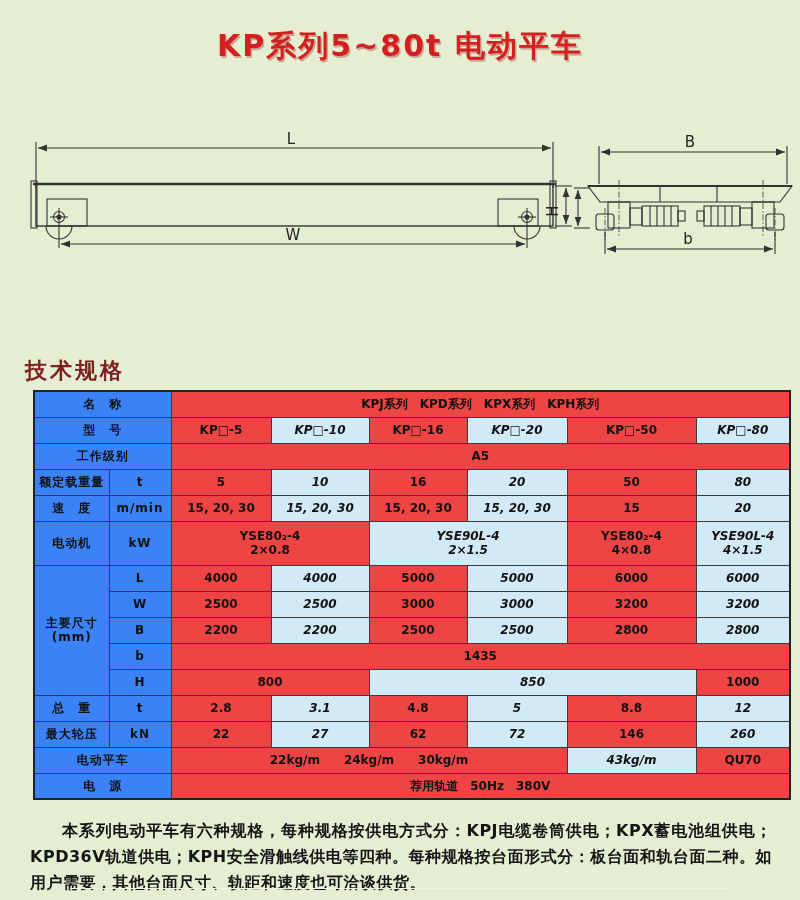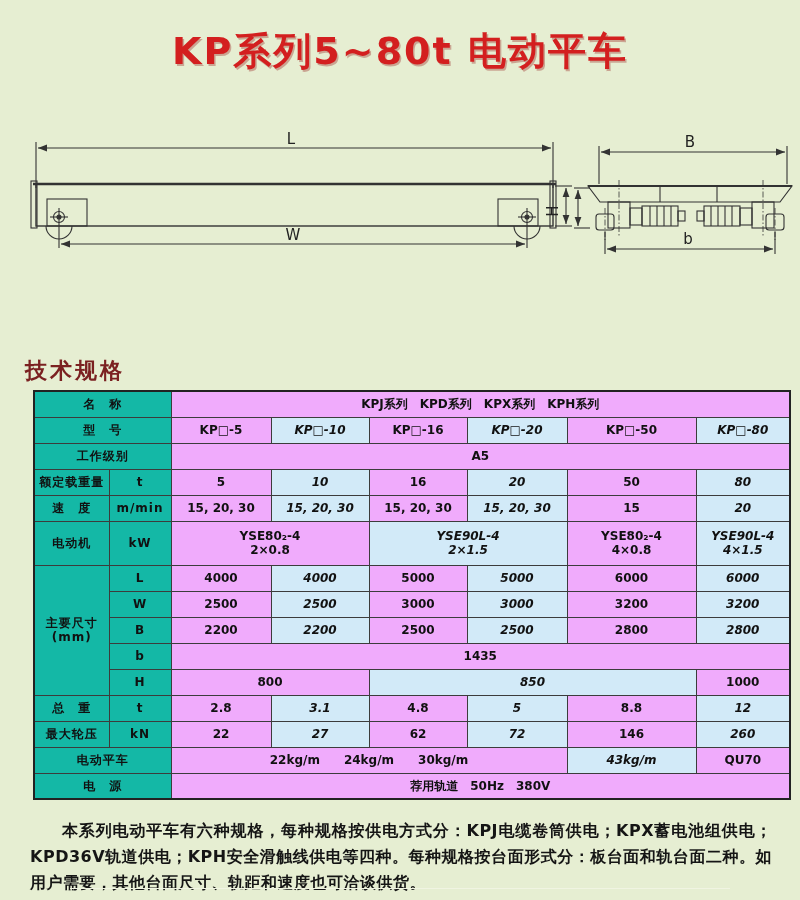--- a/index.html
+++ b/index.html
@@ -7,21 +7,21 @@
   body {
     position:relative;
     background:#e6eed2;
     font-family:"DejaVu Sans", sans-serif;
     color:#111;
     overflow:hidden;
   }
   .main-title {
     position:absolute; top:26px; left:0; width:100%;
     text-align:center;
-    font-size:38px; font-weight:bold; letter-spacing:2px;
+    font-size:30px; font-weight:bold; letter-spacing:2px;
     color:#d31f1f;
     text-shadow:1.5px 1.5px 0 rgba(150,30,30,.35);
   }
   .drawing { position:absolute; left:0; top:128px; width:800px; height:150px; }
   .drawing text { font-family:"DejaVu Sans", sans-serif; font-size:15px; fill:#222; }
   .section-title {
     position:absolute; left:25px; top:356px;
     font-size:22px; font-weight:bold; letter-spacing:3px;
     color:#7b2121;
   }
@@ -32,22 +32,22 @@
   }
   table.spec td {
     border:1px solid #3c3c3c;
     text-align:center; vertical-align:middle;
     padding:0 2px; line-height:1.2;
     overflow:hidden; white-space:nowrap;
   }
   table.spec { border:2px solid #222; }
   tr.r { height:26px; }
   tr.r-motor { height:44px; }
-  td.lab { background:#14b8a6; letter-spacing:1px; }
-  td.g   { background:#f0abfc; }
+  td.lab { background:#3b82f6; letter-spacing:1px; }
+  td.g   { background:#ef4444; }
   td.bl  { background:#d2eaf8;font-style:italic; }
   .two-line div { display:block; }
   .footer-note {
     position:absolute; left:30px; top:818px; width:742px;
     font-size:16px; line-height:1.62; letter-spacing:.5px;
     text-indent:2em; color:#151515; font-weight:bold;
     text-align:justify;
   }
   .bottom-divider {
     position:absolute; left:70px; top:888px; width:660px; height:1px;

